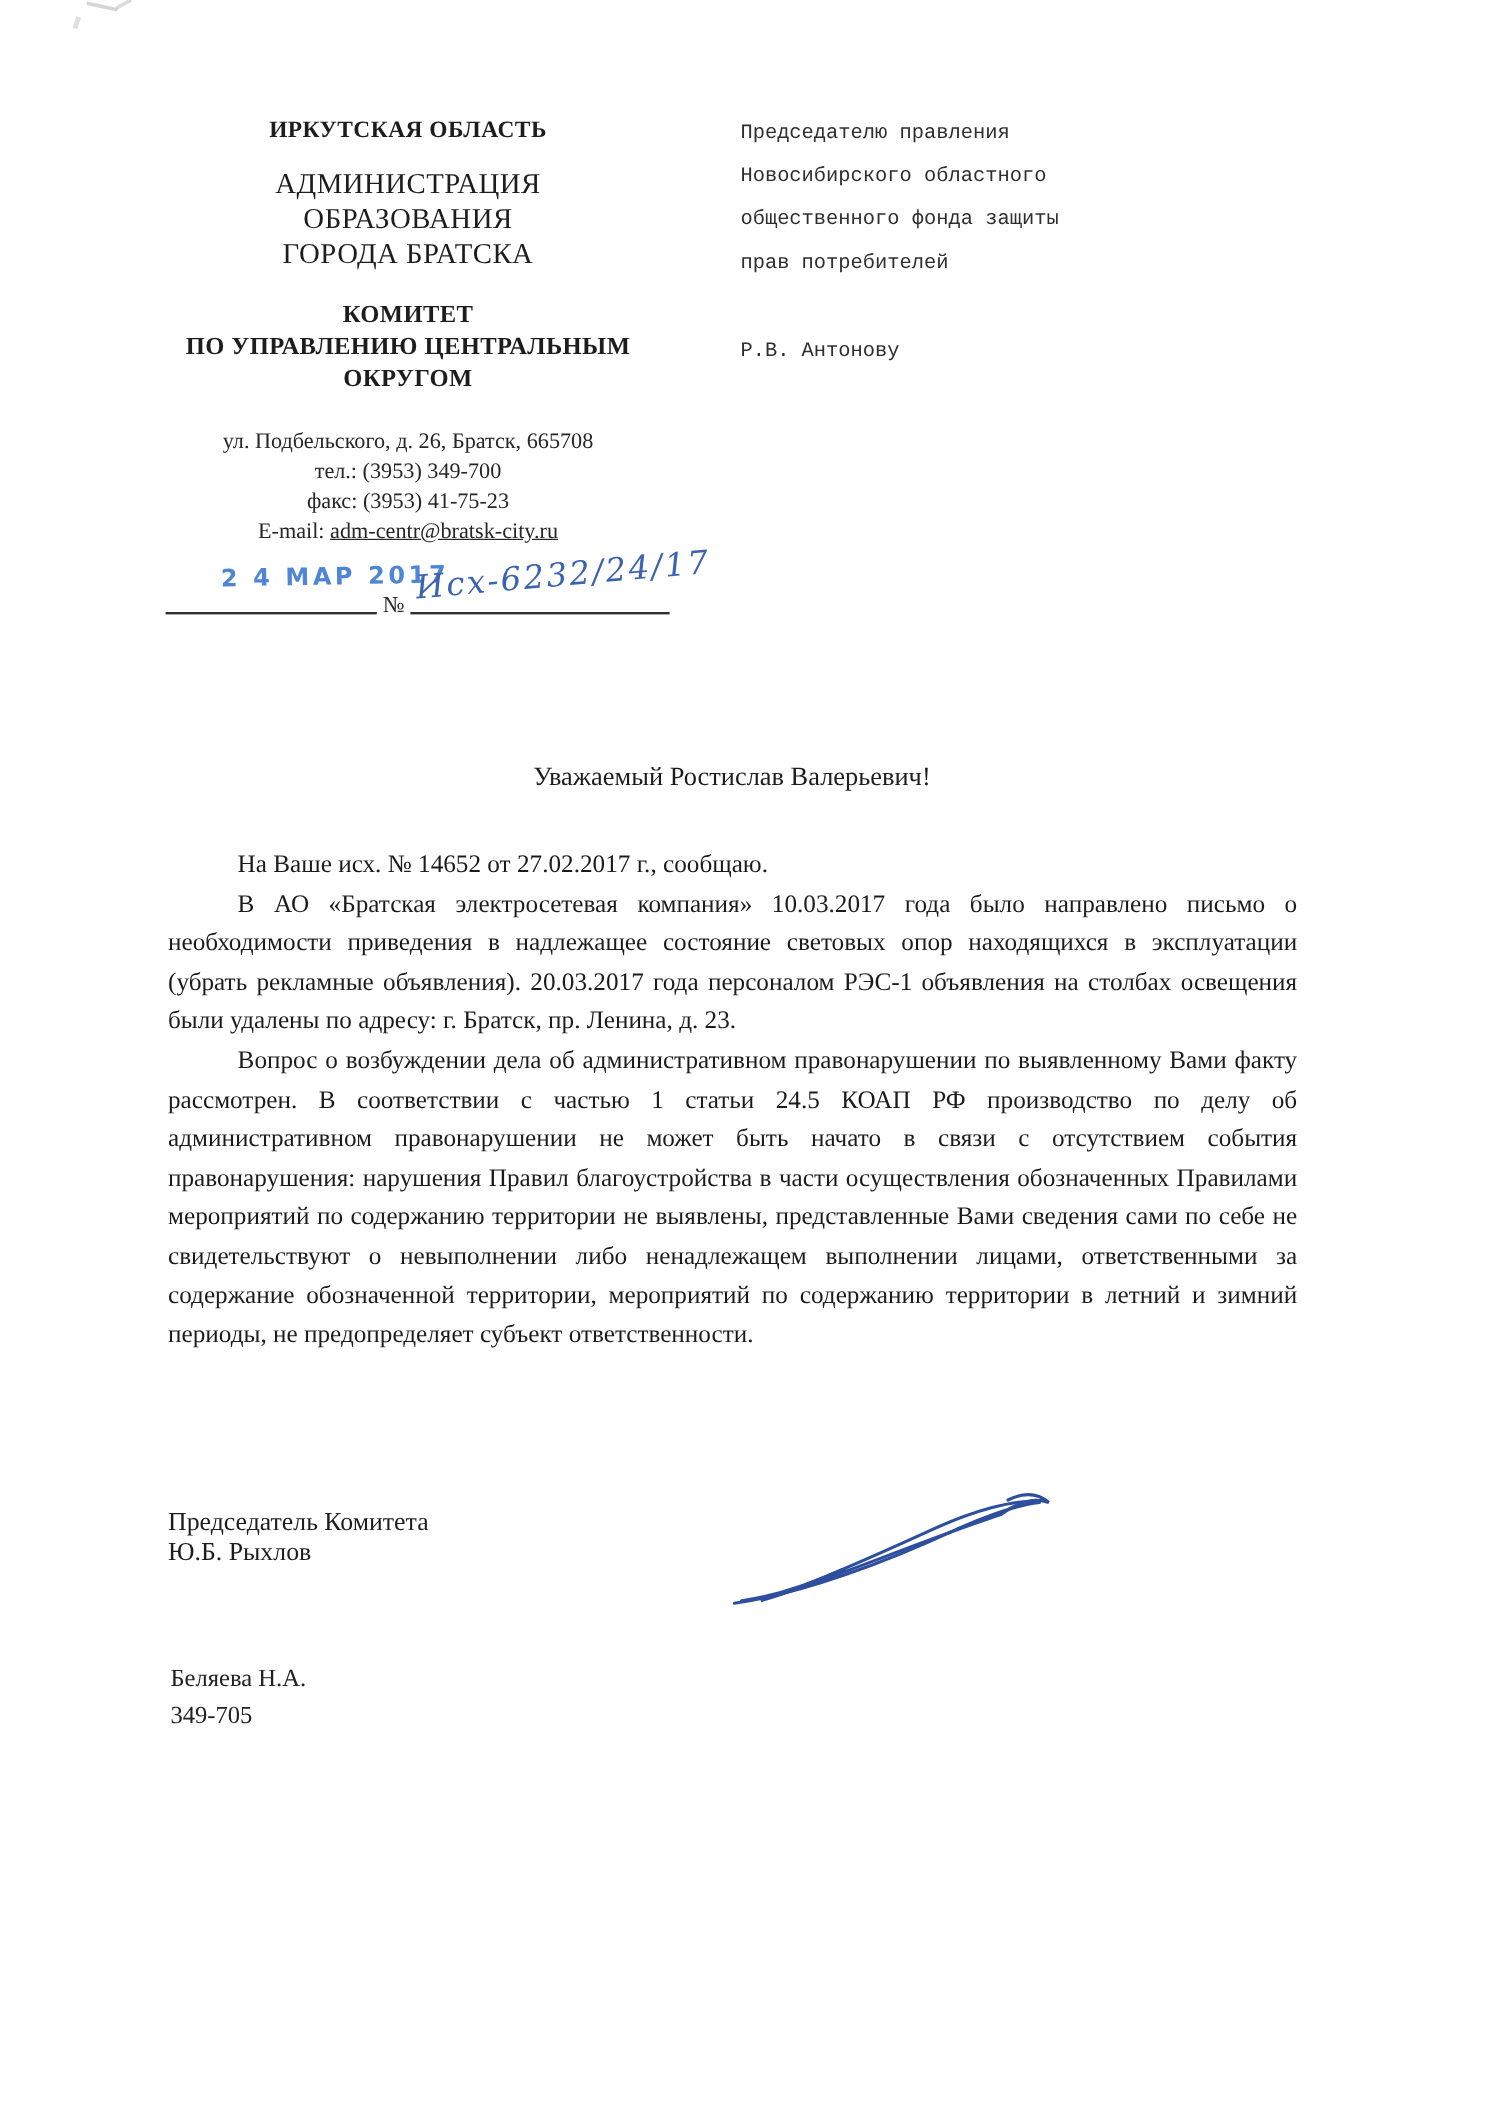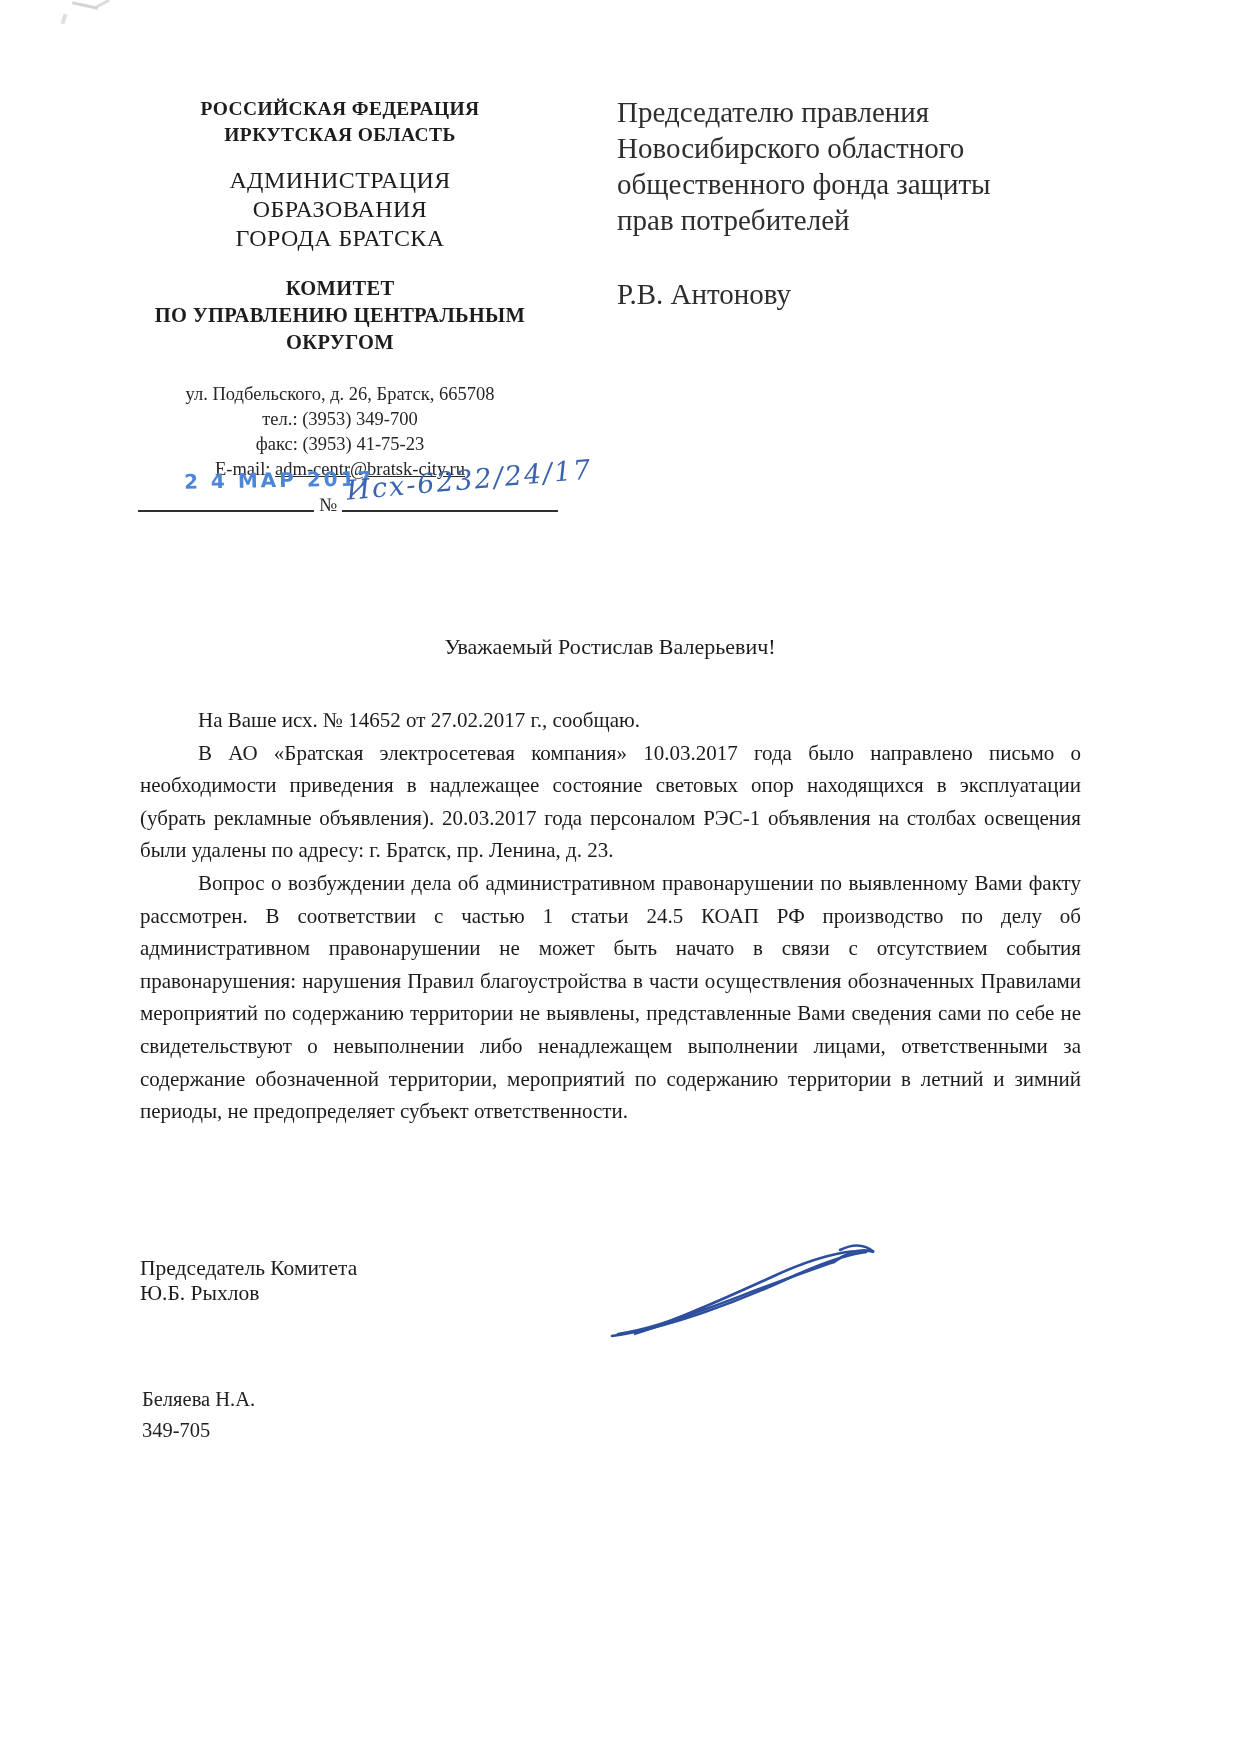--- a/index.html
+++ b/index.html
@@ -49,21 +49,21 @@
     font-family:"DejaVu Serif", serif; font-style:italic;
     font-size:27px; letter-spacing:2px;
     color:#3a63b0;
     transform:rotate(-5deg);
     white-space:nowrap;
   }
 
   
   .recipient {
     position:absolute; left:617px; top:94px; width:390px;
-    font-size:29px; line-height:36px; color:#2e2e2e;
+    font-size:17px; line-height:36px; color:#2e2e2e;font-family:Liberation Mono, monospace;
   }
   .recipient-name { margin-top:38px; }
 
   
   .salutation {
     position:absolute; left:140px; top:634px; width:940px;
     text-align:center; font-size:22px; color:#1d1d1d;
   }
 
   
@@ -92,21 +92,20 @@
 <body>
 
 <div class="page">
 
   <div class="artifact a1"></div>
   <div class="artifact a2"></div>
   <div class="artifact a3"></div>
 
   <div class="letterhead">
     <div class="lh-fed">
-      <div>РОССИЙСКАЯ ФЕДЕРАЦИЯ</div>
       <div>ИРКУТСКАЯ ОБЛАСТЬ</div>
     </div>
     <div class="lh-admin">
       <div>АДМИНИСТРАЦИЯ</div>
       <div>ОБРАЗОВАНИЯ</div>
       <div>ГОРОДА БРАТСКА</div>
     </div>
     <div class="lh-committee">
       <div>КОМИТЕТ</div>
       <div>ПО УПРАВЛЕНИЮ ЦЕНТРАЛЬНЫМ</div>

